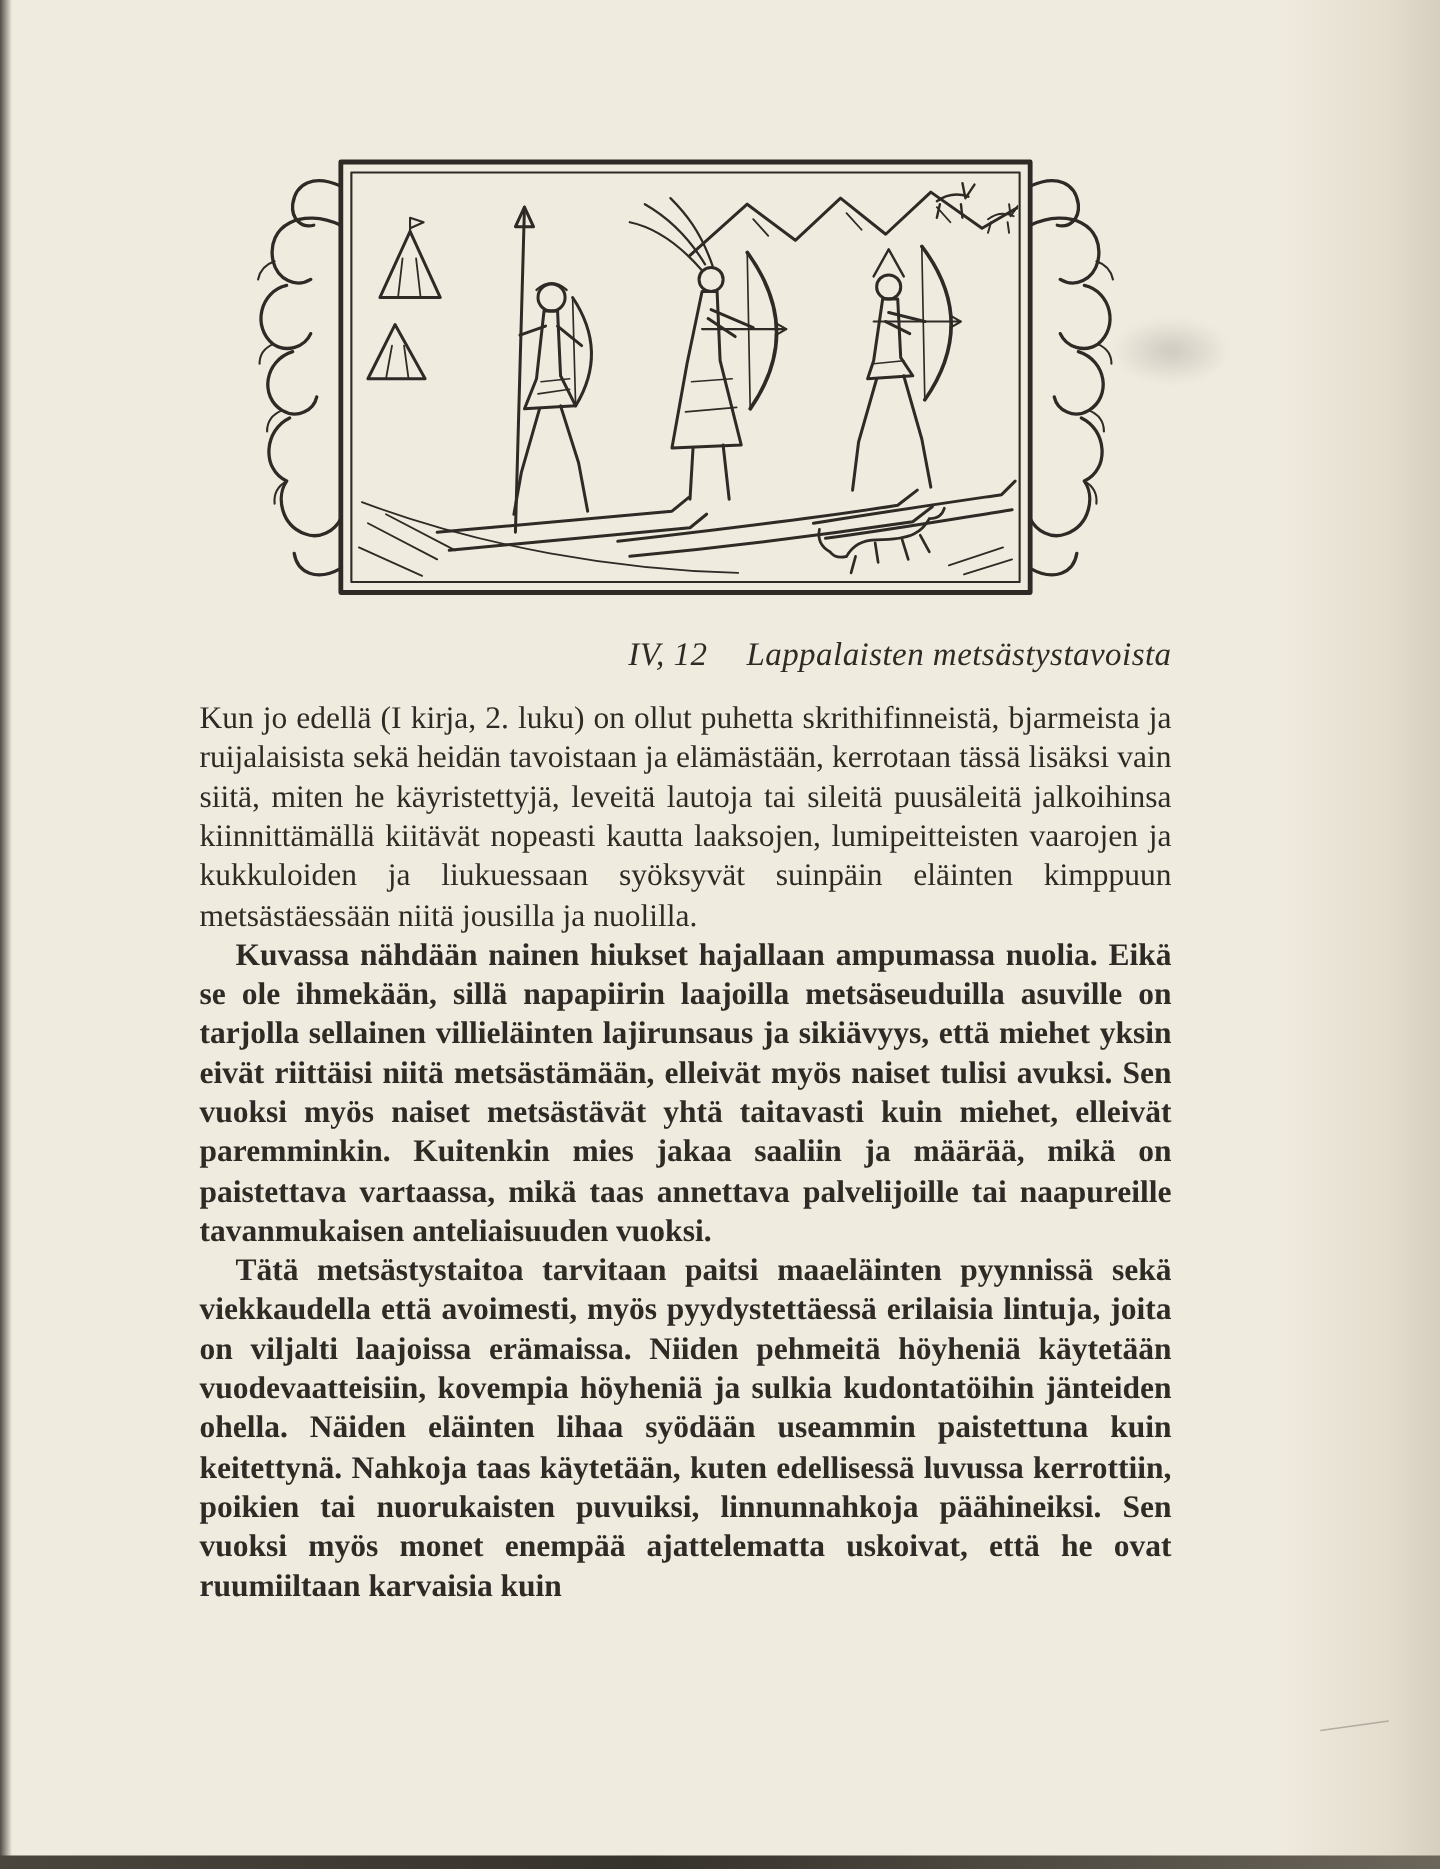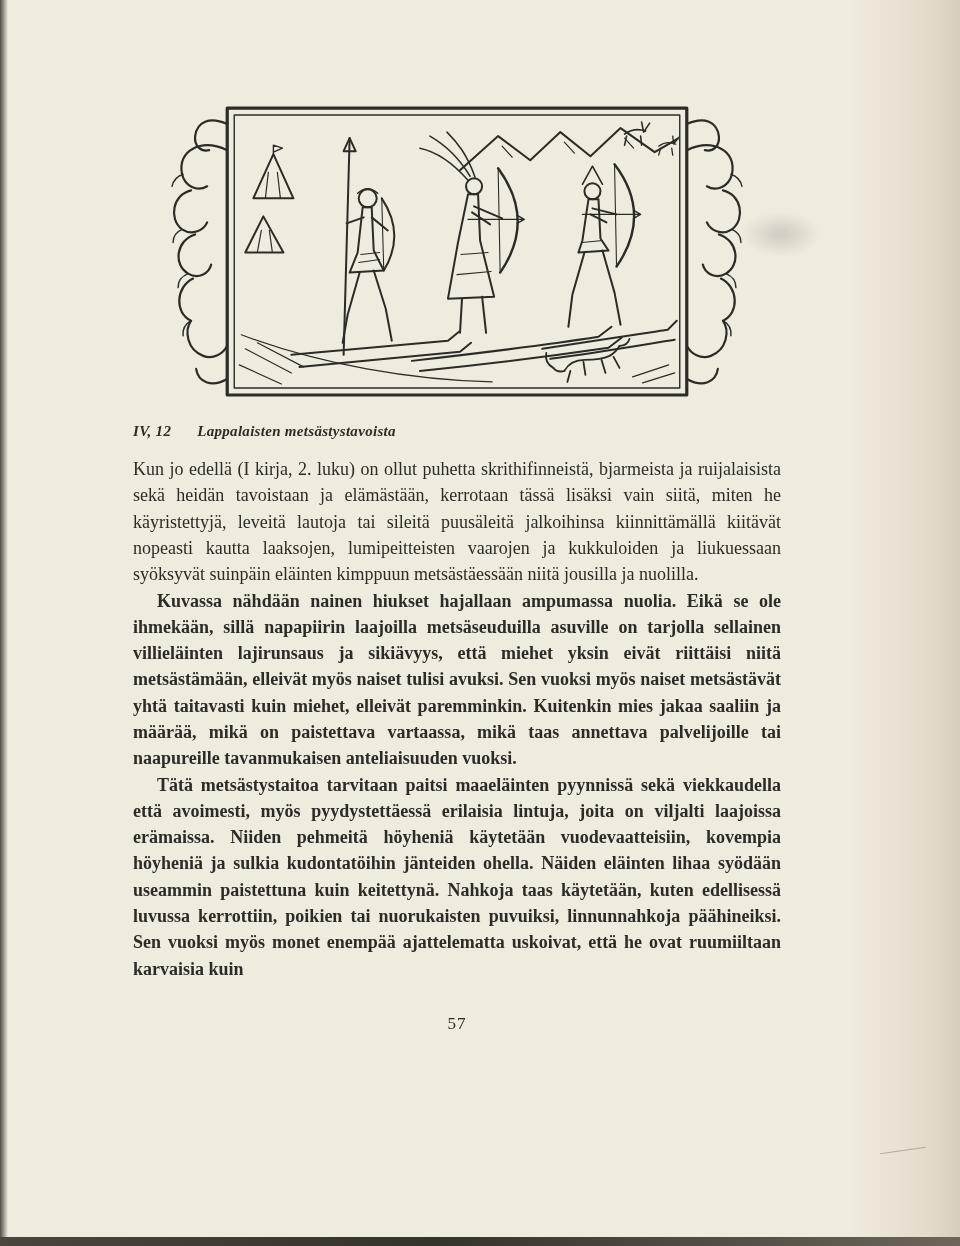--- a/index.html
+++ b/index.html
@@ -40,30 +40,29 @@
   }
   .content{
     position:absolute;left:133px;top:102px;width:648px;
   }
   .illustration{
     width:592px;margin:0 auto;
   }
   .illustration svg{display:block;width:100%;height:auto;}
   .caption{
     margin-top:20px;
-    text-align:left;
+    text-align:right;
     font-style:italic;
-    font-size:15px;
+    font-size:22px;
     letter-spacing:0.3px;
-    font-weight:bold;
   }
   .caption .cap-num{margin-right:26px;}
   .body-text{
     margin-top:16px;
-    font-size:18px;
+    font-size:21px;
     line-height:26.3px;
     text-align:justify;
   }
   .body-text p{margin:0;}
   .body-text p.indent{text-indent:24px;font-weight:bold;}
   .page-number{
     text-align:center;
     margin-top:32px;
     font-size:17px;
     letter-spacing:1px;
@@ -207,15 +206,14 @@
   <div class="caption">
     <span class="cap-num">IV, 12</span><span>Lappalaisten metsästystavoista</span>
   </div>
 
   <div class="body-text">
     <p>Kun jo edellä (I kirja, 2. luku) on ollut puhetta skrithifinneistä, bjarmeista ja ruijalaisista sekä heidän tavoistaan ja elämästään, kerrotaan tässä lisäksi vain siitä, miten he käyristettyjä, leveitä lautoja tai sileitä puusäleitä jalkoihinsa kiinnittämällä kiitävät nopeasti kautta laaksojen, lumipeitteisten vaarojen ja kukkuloiden ja liukuessaan syöksyvät suinpäin eläinten kimppuun metsästäessään niitä jousilla ja nuolilla.</p>
     <p class="indent">Kuvassa nähdään nainen hiukset hajallaan ampumassa nuolia. Eikä se ole ihmekään, sillä napapiirin laajoilla metsäseuduilla asuville on tarjolla sellainen villieläinten lajirunsaus ja sikiävyys, että miehet yksin eivät riittäisi niitä metsästämään, elleivät myös naiset tulisi avuksi. Sen vuoksi myös naiset metsästävät yhtä taitavasti kuin miehet, elleivät paremminkin. Kuitenkin mies jakaa saaliin ja määrää, mikä on paistettava vartaassa, mikä taas annettava palvelijoille tai naapureille tavanmukaisen anteliaisuuden vuoksi.</p>
     <p class="indent">Tätä metsästystaitoa tarvitaan paitsi maaeläinten pyynnissä sekä viekkaudella että avoimesti, myös pyydystettäessä erilaisia lintuja, joita on viljalti laajoissa erämaissa. Niiden pehmeitä höyheniä käytetään vuodevaatteisiin, kovempia höyheniä ja sulkia kudontatöihin jänteiden ohella. Näiden eläinten lihaa syödään useammin paistettuna kuin keitettynä. Nahkoja taas käytetään, kuten edellisessä luvussa kerrottiin, poikien tai nuorukaisten puvuiksi, linnunnahkoja päähineiksi. Sen vuoksi myös monet enempää ajattelematta uskoivat, että he ovat ruumiiltaan karvaisia kuin</p>
   </div>
 
-  <div class="page-number">57</div>
 
 </div>
 
 </body></html>

